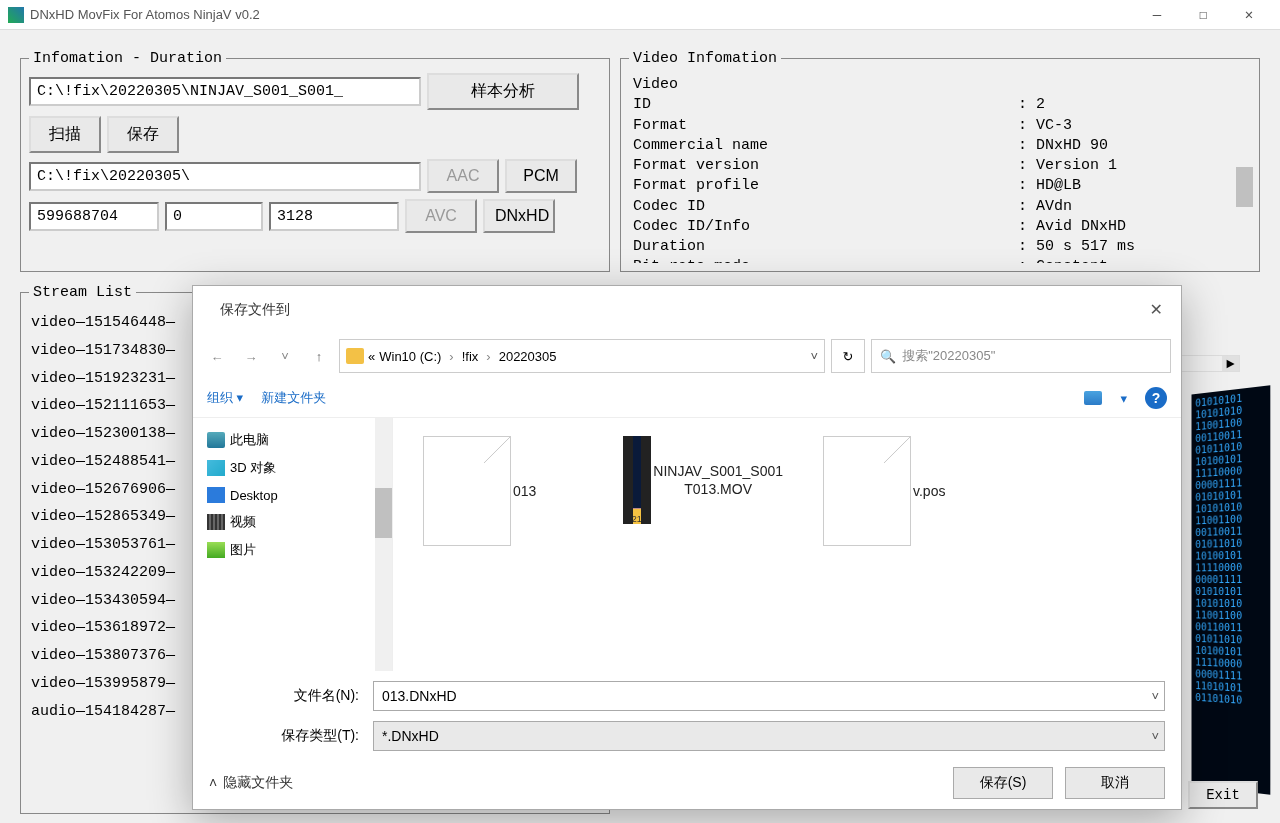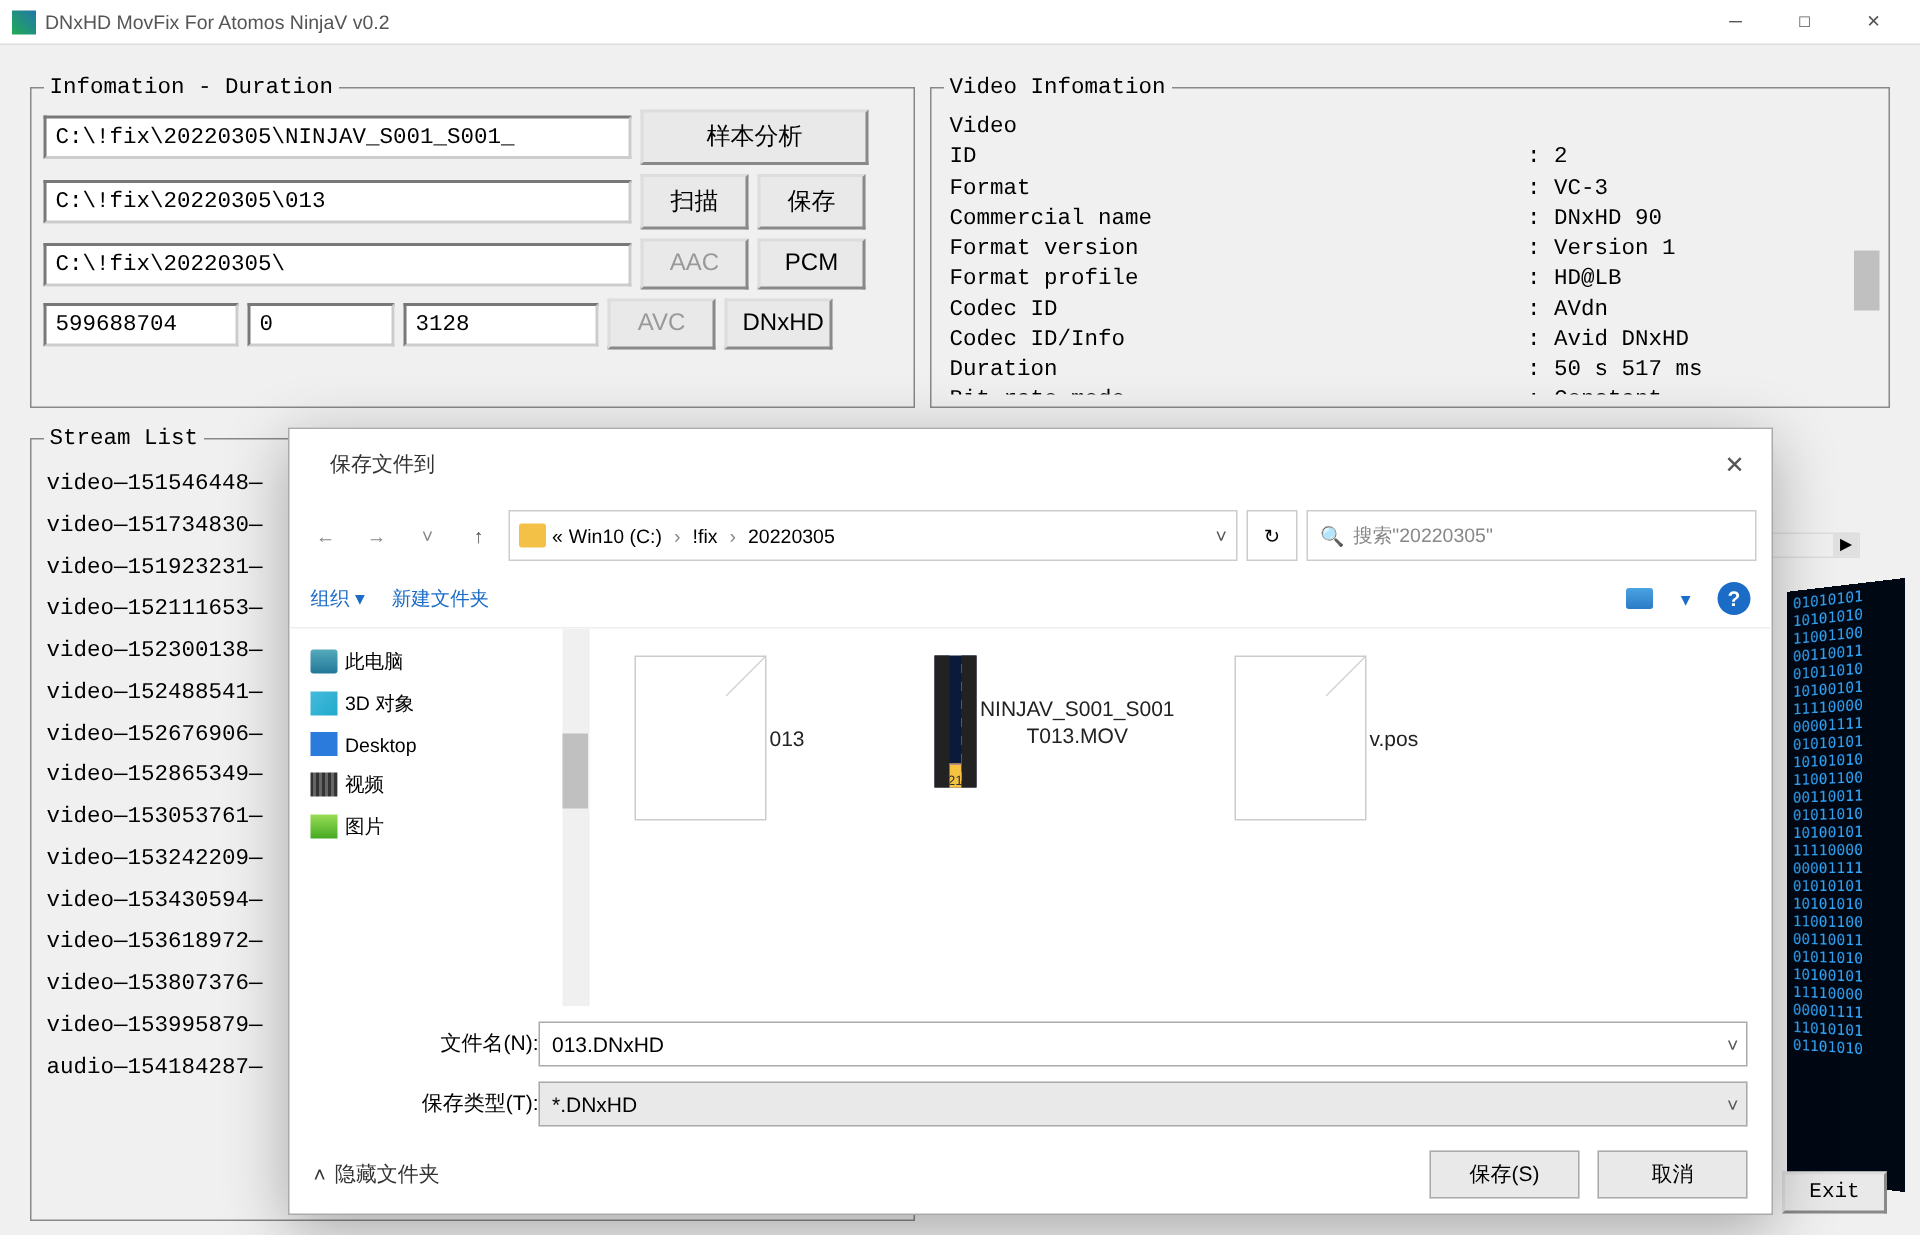--- a/index.html
+++ b/index.html
@@ -72,21 +72,21 @@
 .file-item { display: flex; flex-direction: row; align-items: center; width: 160px; text-align: center; gap: 2px; }
 .file-icon-blank { width: 88px; height: 110px; background: #fff; border: 1px solid #ccc; position: relative; }
 .file-icon-blank::before { content: ""; position: absolute; top: 0; right: 0; width: 26px; height: 26px; background: linear-gradient(135deg,transparent 48%,#ccc 50%,#fff 52%); }
 .file-icon-video { width: 140px; height: 88px; background: #0a1a3a; border-left: 10px solid #222; border-right: 10px solid #222; position: relative; overflow:hidden;}
 .file-icon-video::before, .file-icon-video::after { content: ""; position: absolute; top: 0; bottom: 0; width: 10px; background: repeating-linear-gradient(#222 0 6px, #fff 6px 12px); }
 .file-icon-video::before { left: -10px; } .file-icon-video::after { right: -10px; }
 .file-icon-video .spark{ position:absolute; width:8px; height:8px; background:#fff; box-shadow: 20px 10px #fff, 40px 30px #fff, 60px -5px #fff, 80px 20px #fff, 30px 50px #fff;}
 .file-overlay { position:absolute; right:-6px; bottom:-6px; width:26px; height:22px; background:#f5c242; border:1px solid #b88; font-size:9px; display:flex; align-items:center; justify-content:center; color:#333;}
 .file-label { font-size: 14px; color: #222; line-height: 1.3; }
 .dlg-footer { padding: 10px 16px; }
-.footer-row { display: flex; align-items: center; gap: 0; margin-bottom: 10px; }
+.footer-row { display: flex; align-items: center; gap: 14px; margin-bottom: 10px; }
 .footer-label { width: 150px; text-align: right; font-size: 14px; }
 .footer-row input, .footer-row select { flex: 1; height: 30px; border: 1px solid #aaa; padding: 0 8px; font-size: 14px; font-family: inherit; background:#fff;}
 .footer-row .combo{ position:relative; display:flex; align-items:center;}
 .footer-row .combo .chev{ position:absolute; right:6px; color:#555;}
 .footer-actions { display: flex; align-items: center; padding-top: 6px; }
 .hide-folders { display: flex; align-items: center; gap: 6px; color: #333; font-size: 14px; }
 .dlg-act-spacer { flex: 1; }
 .dlg-btn { min-width: 100px; height: 32px; border: 1px solid #aaa; background: #e9e9e9; font-size: 14px; }
 </style>
 </head>
@@ -104,21 +104,20 @@
 
 <div class="main">
   <div class="top-row">
     <fieldset class="info-param">
       <legend>Infomation - Duration</legend>
       <div class="param-row">
         <input type="text" class="path-input" value="C:\!fix\20220305\NINJAV_S001_S001_" style="">
         <div class="btn wide">样本分析</div>
       </div>
       <div class="param-row">
-        <input type="text" class="path-input" value="C:\!fix\20220305\013" style="">
         <div class="btn half">扫描</div>
         <div class="btn half">保存</div>
       </div>
       <div class="param-row">
         <input type="text" class="path-input" value="C:\!fix\20220305\" style="">
         <div class="btn half disabled">AAC</div>
         <div class="btn half">PCM</div>
       </div>
       <div class="param-row">
         <input type="text" class="num-input" value="599688704" style="">

